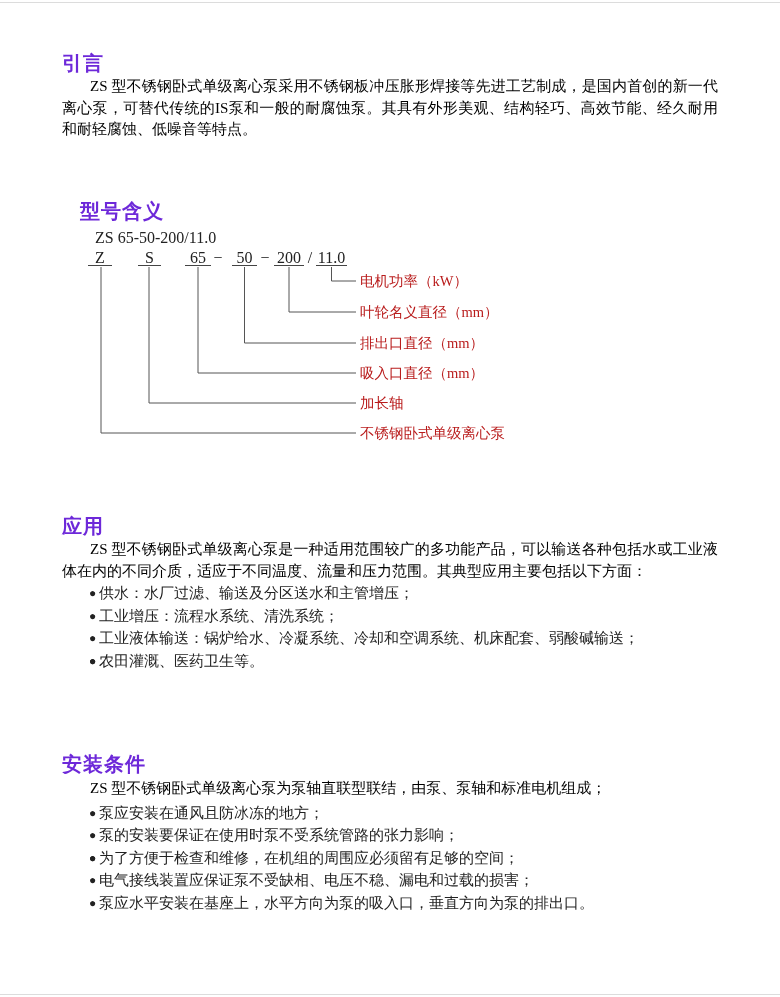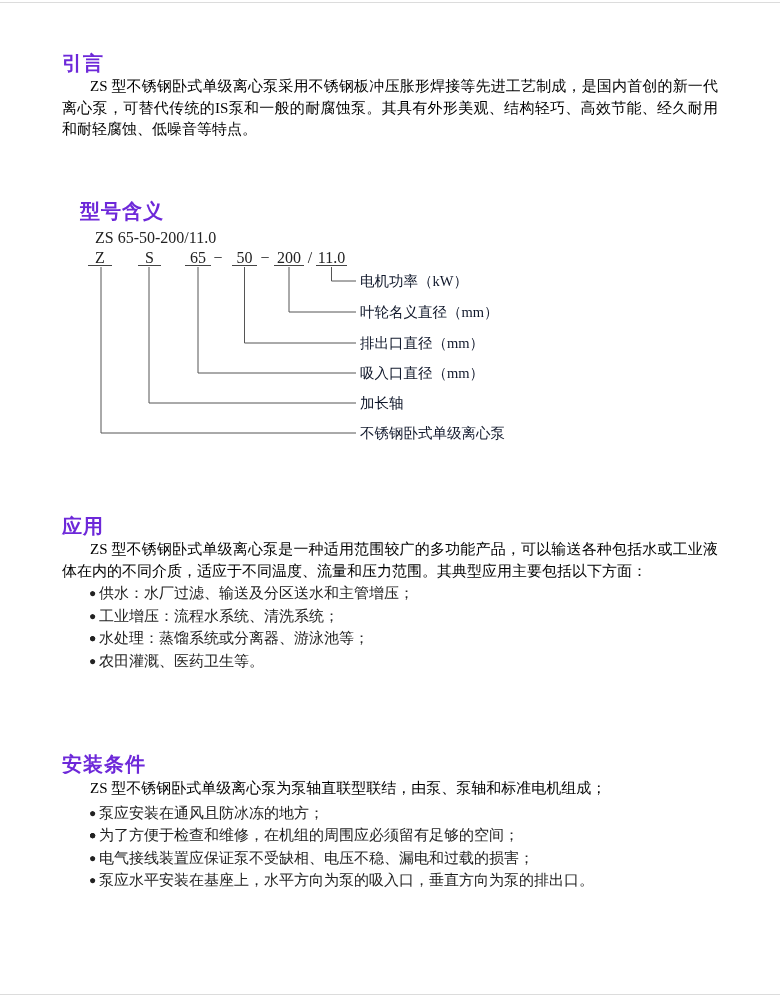--- a/index.html
+++ b/index.html
@@ -27,21 +27,21 @@
 
   
   .diagram { position:absolute; left:0; top:228px; width:780px; height:215px; }
   .diagram svg { position:absolute; left:0; top:0; }
   .model-code { position:absolute; left:95px; top:1px; font-size:16px; color:#222; }
   .token {
     position:absolute; top:21px; height:17px; text-align:center;
     font-size:16px; color:#222; border-bottom:1px solid #444; display:block;
   }
   .separator { position:absolute; top:21px; height:17px; text-align:center; font-size:16px; color:#222; }
-  .dg-label { position:absolute; left:360px; font-size:14.5px; color:#0f172a; white-space:nowrap; }
+  .dg-label { position:absolute; left:360px; font-size:14.5px; color:#b91c1c; white-space:nowrap; }
 
   
   .bullets { position:absolute; left:62px; width:660px; list-style:none; }
   .bullets li { position:relative; padding-left:37px; font-size:15px; color:#222; }
   .bullets .bullet { position:absolute; left:27px; top:0; font-size:12px; }
   .app-bullets li { line-height:22.5px; }
   .install-bullets li { line-height:22.4px; }
 </style>
 </head>
 <body>
@@ -85,28 +85,28 @@
   <span class="dg-label" style="top:166px;">加长轴</span>
   <span class="dg-label" style="top:196px;">不锈钢卧式单级离心泵</span>
 </div>
 
 <h2 class="sec-heading" style="top:513px;">应用</h2>
 <p class="body-para" style="top:539px;">ZS 型不锈钢卧式单级离心泵是一种适用范围较广的多功能产品，可以输送各种包括水或工业液体在内的不同介质，适应于不同温度、流量和压力范围。其典型应用主要包括以下方面：</p>
 
 <ul class="bullets app-bullets" style="top:582px;">
   <li><span class="bullet">●</span><span>供水：水厂过滤、输送及分区送水和主管增压；</span></li>
   <li><span class="bullet">●</span><span>工业增压：流程水系统、清洗系统；</span></li>
+  <li><span class="bullet">●</span><span>工业液体输送：锅炉给水、冷凝系统、冷却和空调系统、机床配套、弱酸碱输送；</span></li>
   <li><span class="bullet">●</span></li>
-  <li><span class="bullet">●</span><span>水处理：蒸馏系统或分离器、游泳池等；</span></li>
   <li><span class="bullet">●</span><span>农田灌溉、医药卫生等。</span></li>
 </ul>
 
 <h2 class="sec-heading" style="top:751px;text-align:center;">安装条件</h2>
 <p class="body-para" style="top:778px;">ZS 型不锈钢卧式单级离心泵为泵轴直联型联结，由泵、泵轴和标准电机组成；</p>
 
 <ul class="bullets install-bullets" style="top:802px;">
   <li><span class="bullet">●</span><span>泵应安装在通风且防冰冻的地方；</span></li>
-  <li><span class="bullet">●</span></li>
+  <li><span class="bullet">●</span><span>泵的安装要保证在使用时泵不受系统管路的张力影响；</span></li>
   <li><span class="bullet">●</span></li>
   <li><span class="bullet">●</span><span>为了方便于检查和维修，在机组的周围应必须留有足够的空间；</span></li>
   <li><span class="bullet">●</span><span>电气接线装置应保证泵不受缺相、电压不稳、漏电和过载的损害；</span></li>
   <li><span class="bullet">●</span><span>泵应水平安装在基座上，水平方向为泵的吸入口，垂直方向为泵的排出口。</span></li>
 </ul>
 
 </body></html>

